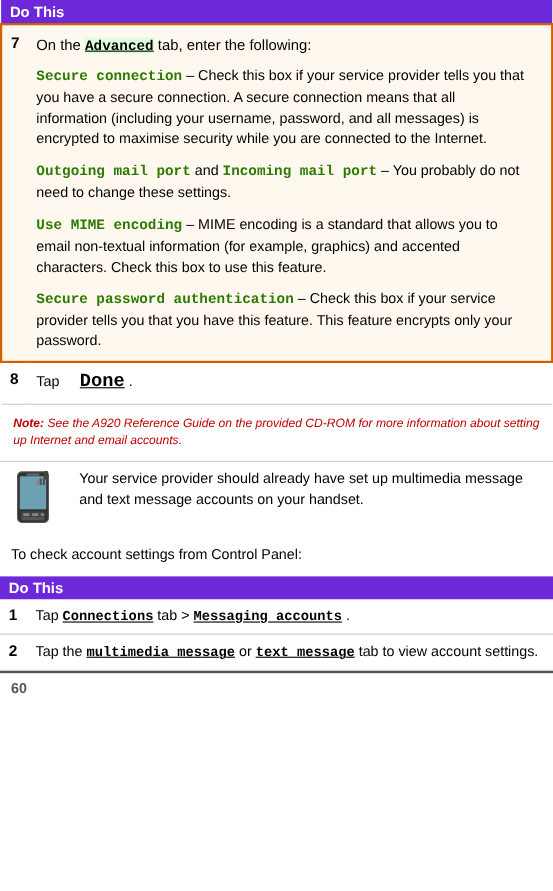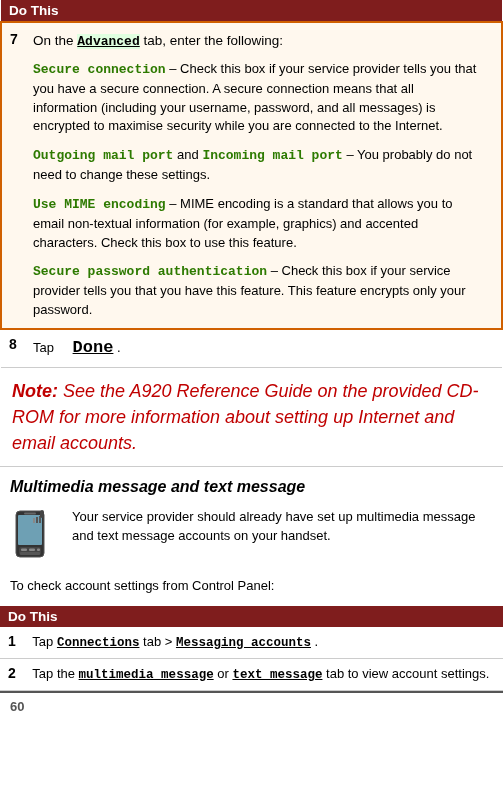--- a/index.html
+++ b/index.html
@@ -78,21 +78,21 @@
     .section-block p {
       font-size: 13px;
       line-height: 1.45;
     }
 
     
     .note-section {
       padding: 10px 12px;
       font-style: italic;
       color: #c00000;
-      font-size: 18px;
+      font-size: 11px;
       line-height: 1.45;
       border-bottom: 1px solid #ccc;
     }
 
     .note-label {
       font-weight: bold;
       font-style: italic;
       color: #c00000;
     }
 
@@ -183,21 +183,21 @@
       font-weight: bold;
       text-decoration: underline;
       margin-left: 15px;
     }
 
     table.do-this-table tr.highlighted-row td {
       background: #fff8ee;
     }
 
     .do-this-label-row td {
-      background: #7f1d1d;
+      background: #6d28d9;
       color: #fff;
       font-weight: bold;
       font-size: 13.5px;
       padding: 3px 8px;
     }
   </style>
 </head>
 <body>
 
 <div class="page-container">
@@ -263,21 +263,20 @@
       </td>
     </tr>
   </tbody>
     </table>
 
   <div class="note-section">
     <span class="note-label">Note:</span>
     <span> See the A920 Reference Guide on the provided CD-ROM for more information about setting up Internet and email accounts.</span>
   </div>
 
-  <div class="multimedia-heading">Multimedia message and text message</div>
 
   <div class="icon-text-section">
     <div class="phone-icon-container">
       
       <svg class="phone-icon" viewBox="0 0 44 54" xmlns="http://www.w3.org/2000/svg">
 
         <rect x="6" y="1" width="28" height="46" rx="4" ry="4" fill="#333" stroke="#555" stroke-width="1"></rect>
         <rect x="8" y="5" width="24" height="30" rx="1" ry="1" fill="#87ceeb" opacity="0.7"></rect>
 
         <rect x="14" y="2.5" width="12" height="2" rx="1" fill="#666"></rect>

